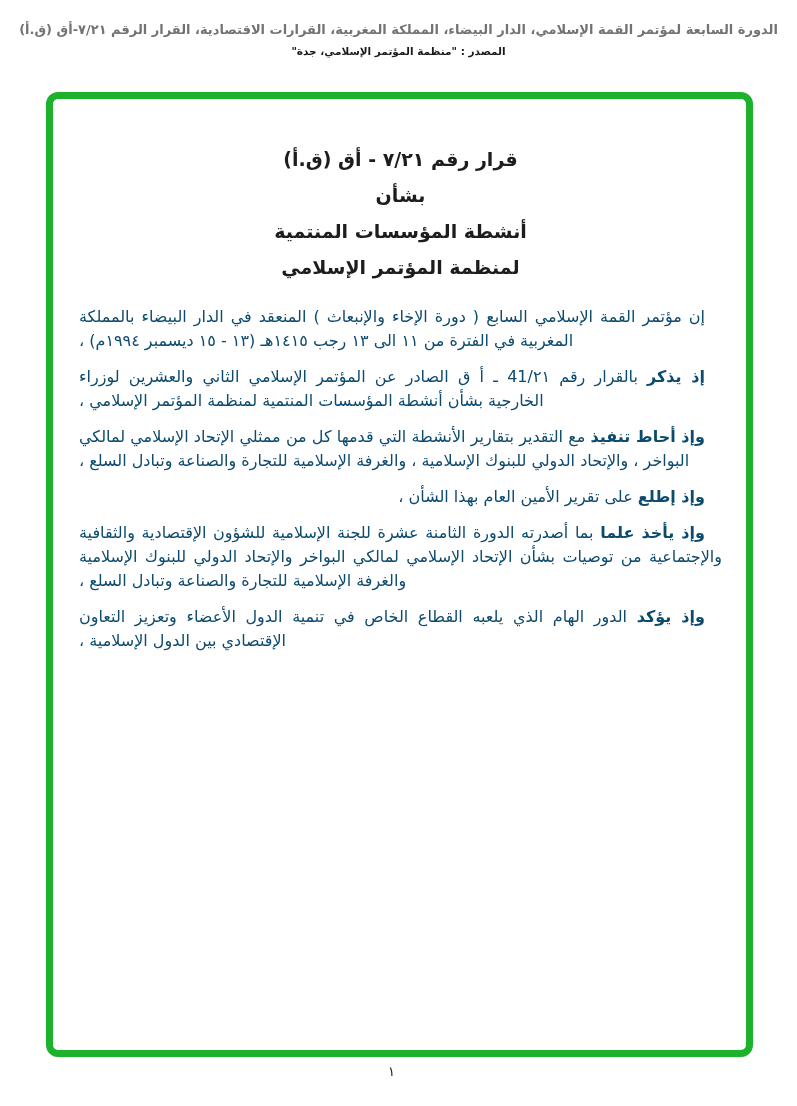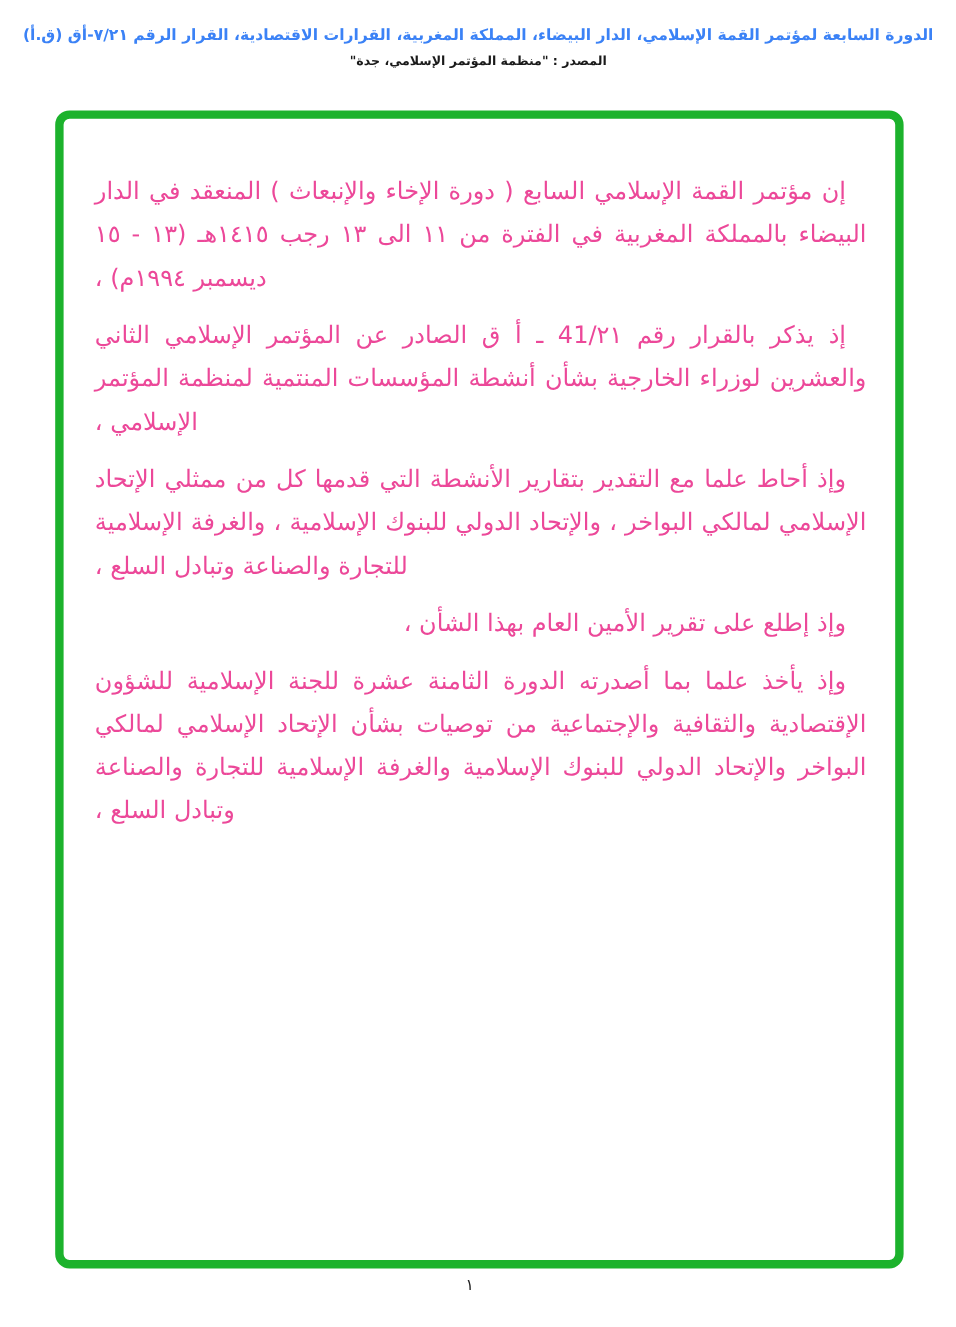--- a/index.html
+++ b/index.html
@@ -5,74 +5,81 @@
   html,body{margin:0;padding:0;}
   body{
     width:797px;height:1106px;position:relative;background:#ffffff;
     font-family:"DejaVu Sans",sans-serif;color:#1b1b1b;overflow:hidden;
   }
   
   .top-header{
     position:absolute;top:20px;left:10px;right:10px;
     direction:rtl;text-align:center;
   }
-  .citation{font-size:13px;font-weight:bold;line-height:20px;color:#3b82f6;}
+  .citation{font-size:13px;font-weight:bold;line-height:20px;color:#737373;}
   .source{font-size:10.5px;font-weight:bold;margin-top:5px;color:#1a1a1a;}
 
   
   .frame{
     position:absolute;left:46px;top:92px;width:693px;height:951px;
     border:7px solid #1CB22C;border-radius:12px;background:#ffffff;
     box-sizing:content-box;
   }
   .content{
     position:absolute;top:0;left:0;right:0;bottom:0;
     padding:42px 24px 20px 26px;direction:rtl;overflow:hidden;
   }
 
   
   .doc-title{text-align:center;font-weight:bold;font-size:19px;line-height:36px;
     margin-bottom:20px;color:#1d1d1d;}
   .doc-title .t-line{white-space:nowrap;}
 
   
   .para{
-    font-size:20px;line-height:36px;margin:0 0 12px 0;
-    text-align:justify;text-align-last:left;text-indent:17px;color:#ec4899;
+    font-size:16px;line-height:24px;margin:0 0 12px 0;
+    text-align:justify;text-align-last:left;text-indent:17px;color:#0c4a6e;
   }
   .para.single{text-align:right;text-align-last:right;}
-  .para .lead{font-weight:normal;}
+  .para .lead{font-weight:bold;}
 
   
   .page-number{
     position:absolute;left:0;right:14px;top:1064px;text-align:center;
     font-size:13px;color:#222;direction:rtl;
   }
 </style>
 </head>
 <body>
 
 <div class="top-header">
   <div class="citation">الدورة السابعة لمؤتمر القمة الإسلامي، الدار البيضاء، المملكة المغربية، القرارات الاقتصادية، القرار الرقم ٧/٢١-أق (ق.أ)</div>
   <div class="source">المصدر : "منظمة المؤتمر الإسلامي، جدة"</div>
 </div>
 
 <div class="frame" style="border-color: rgb(28, 178, 44);">
   <div class="content">
 
+    <div class="doc-title">
+      <div class="t-line">قرار رقم ٧/٢١ - أق (ق.أ)</div>
+      <div class="t-line">بشأن</div>
+      <div class="t-line">أنشطة المؤسسات المنتمية</div>
+      <div class="t-line">لمنظمة المؤتمر الإسلامي</div>
+    </div>
 
     <p class="para"><span class="lead"></span><span>إن مؤتمر القمة الإسلامي السابع ( دورة الإخاء والإنبعاث ) المنعقد في الدار البيضاء بالمملكة المغربية في الفترة من ١١ الى ١٣ رجب ١٤١٥هـ (١٣ - ١٥ ديسمبر ١٩٩٤م) ،</span></p>
 
     <p class="para"><span class="lead">إذ يذكر</span><span> بالقرار رقم 41/٢١ ـ أ ق الصادر عن المؤتمر الإسلامي الثاني والعشرين لوزراء الخارجية بشأن أنشطة المؤسسات المنتمية لمنظمة المؤتمر الإسلامي ،</span></p>
 
-    <p class="para"><span class="lead">وإذ أحاط علما</span><span> مع التقدير بتقارير الأنشطة التي قدمها كل من ممثلي الإتحاد الإسلامي لمالكي البواخر ، والإتحاد الدولي للبنوك الإسلامية ، والغرفة الإسلامية للتجارة والصناعة وتبادل السلع ،</span></p>
+    <p class="para"><span class="lead">وإذ أحاط تنفيذ</span><span> مع التقدير بتقارير الأنشطة التي قدمها كل من ممثلي الإتحاد الإسلامي لمالكي البواخر ، والإتحاد الدولي للبنوك الإسلامية ، والغرفة الإسلامية للتجارة والصناعة وتبادل السلع ،</span></p>
 
 
 
     <p class="para single"><span class="lead">وإذ إطلع</span><span> على تقرير الأمين العام بهذا الشأن ،</span></p>
 
     <p class="para"><span class="lead">وإذ يأخذ علما</span><span> بما أصدرته الدورة الثامنة عشرة للجنة الإسلامية للشؤون الإقتصادية والثقافية والإجتماعية من توصيات بشأن الإتحاد الإسلامي لمالكي البواخر والإتحاد الدولي للبنوك الإسلامية والغرفة الإسلامية للتجارة والصناعة وتبادل السلع ،</span></p>
 
+    <p class="para"><span class="lead">وإذ يؤكد</span><span> الدور الهام الذي يلعبه القطاع الخاص في تنمية الدول الأعضاء وتعزيز التعاون الإقتصادي بين الدول الإسلامية ،</span></p>
 
   </div>
 </div>
 
 <div class="page-number">١</div>
 
 </body></html>

